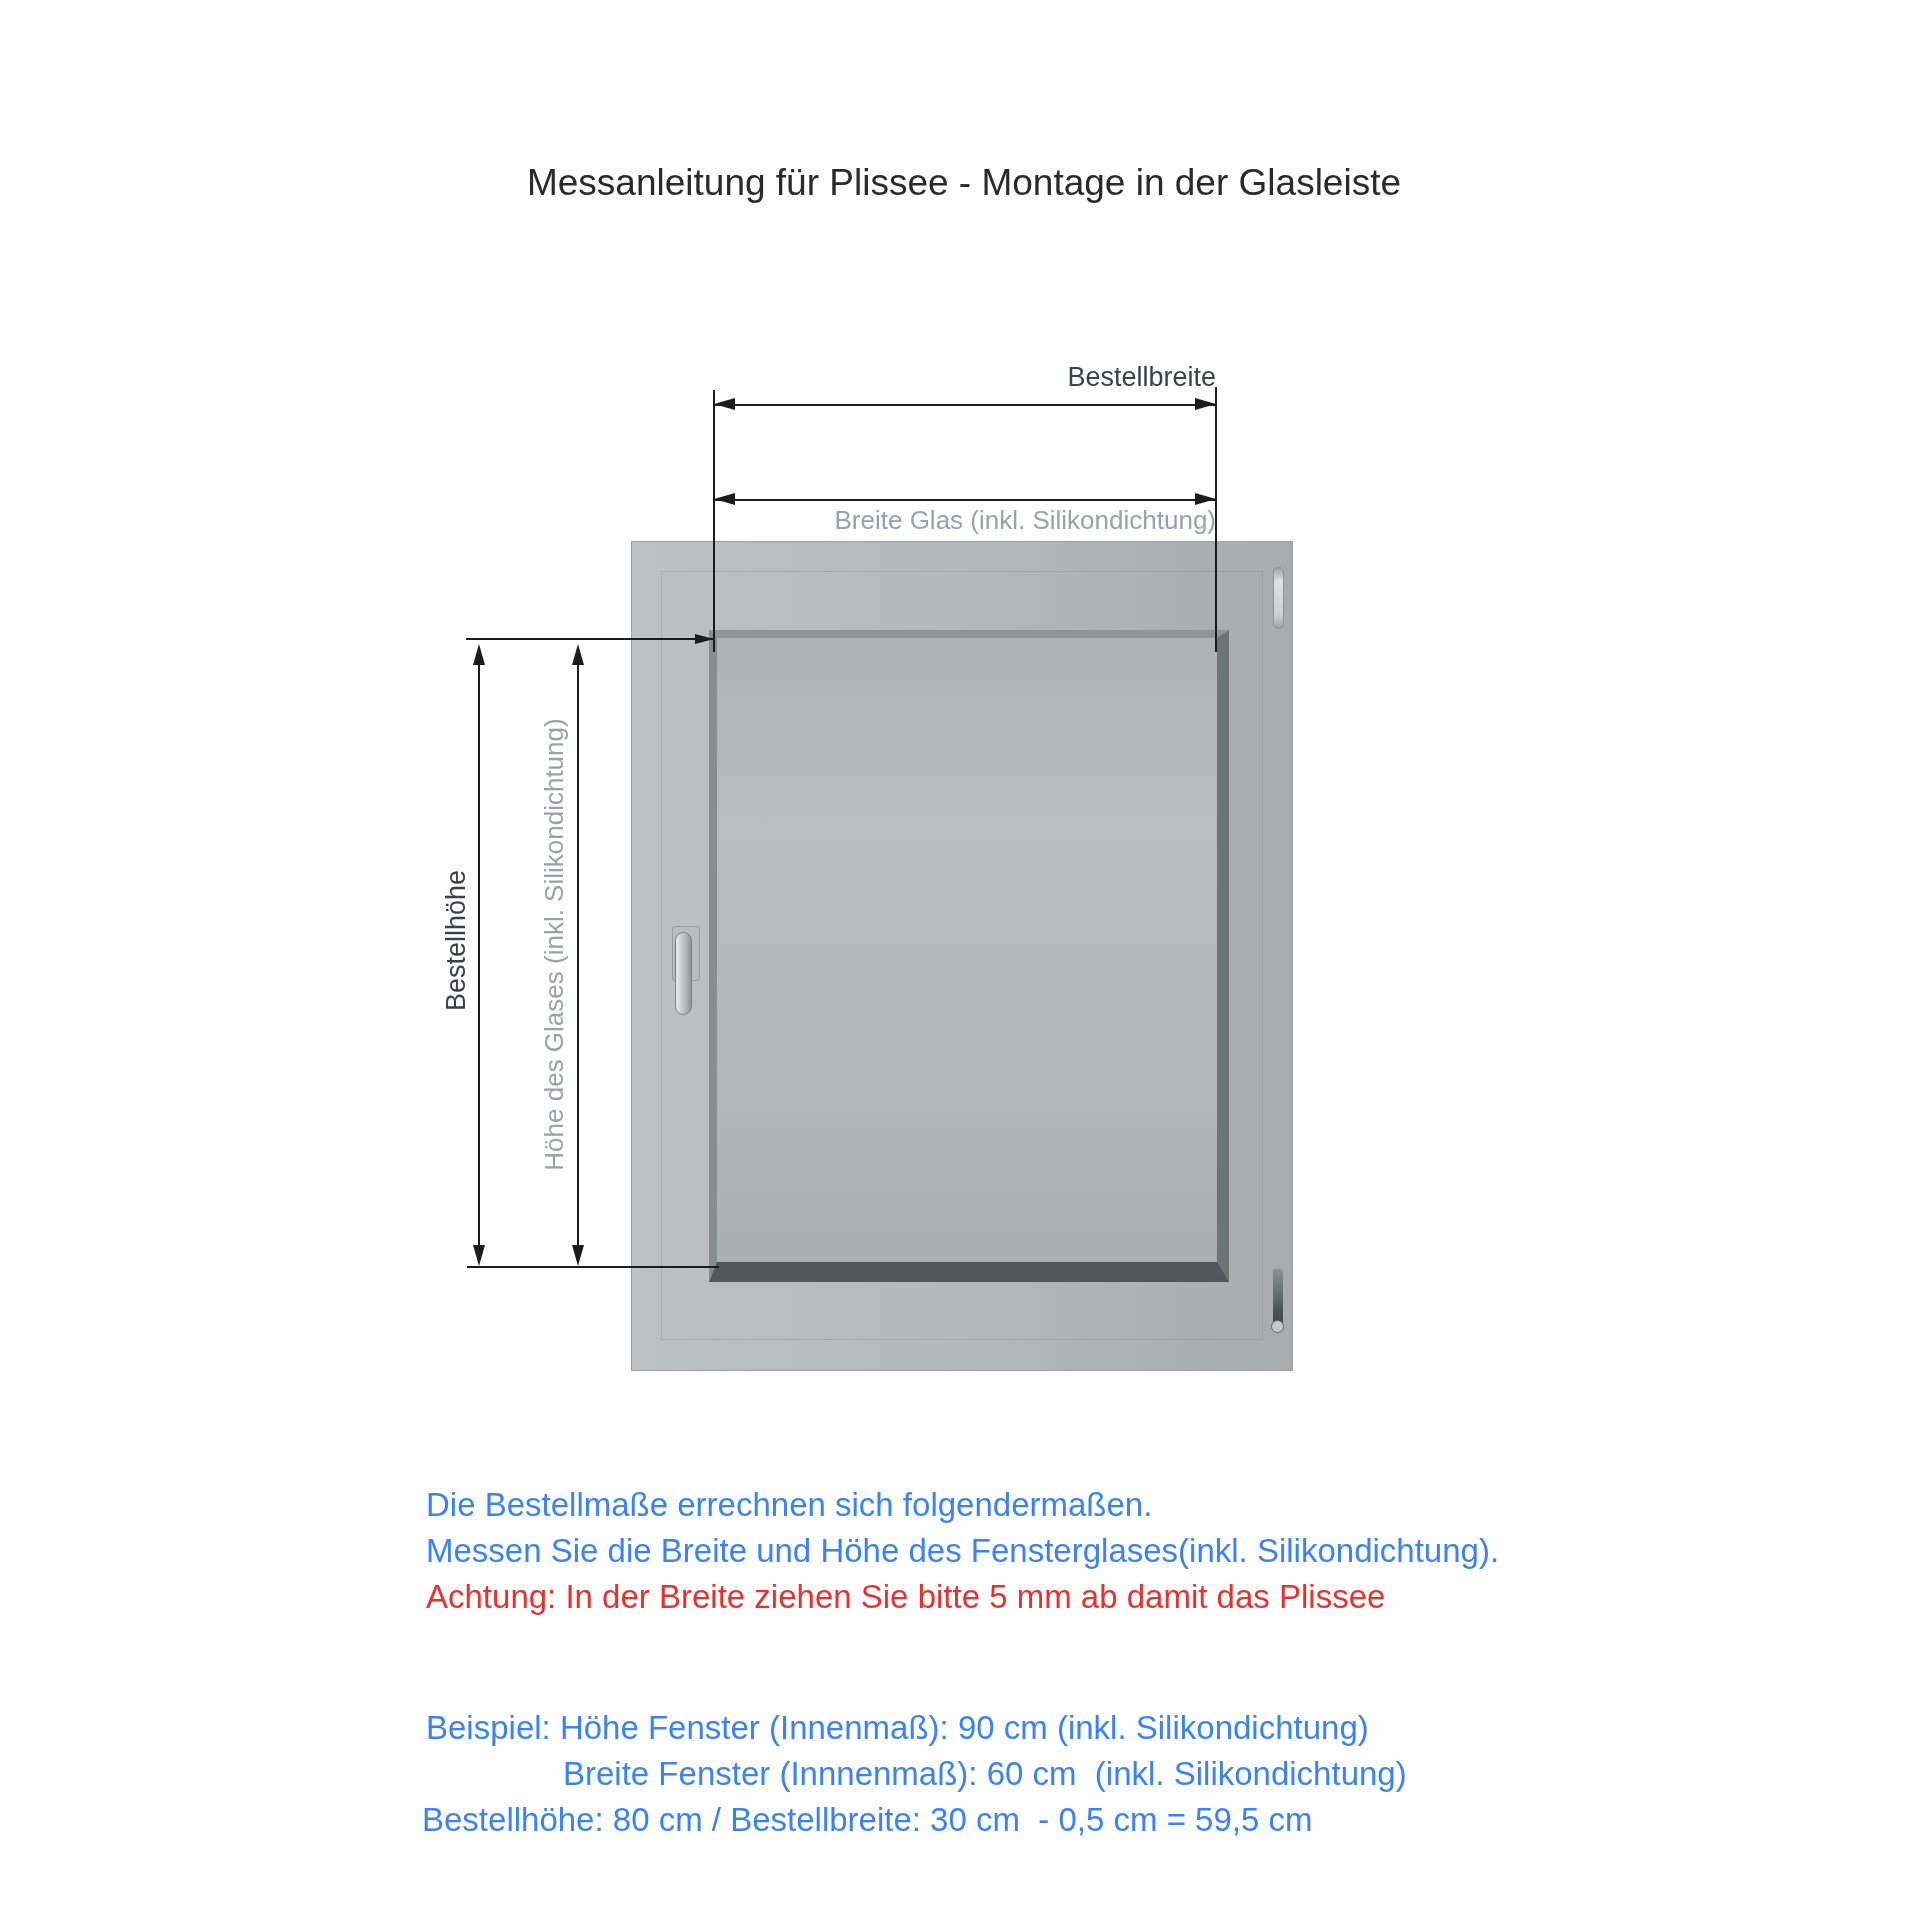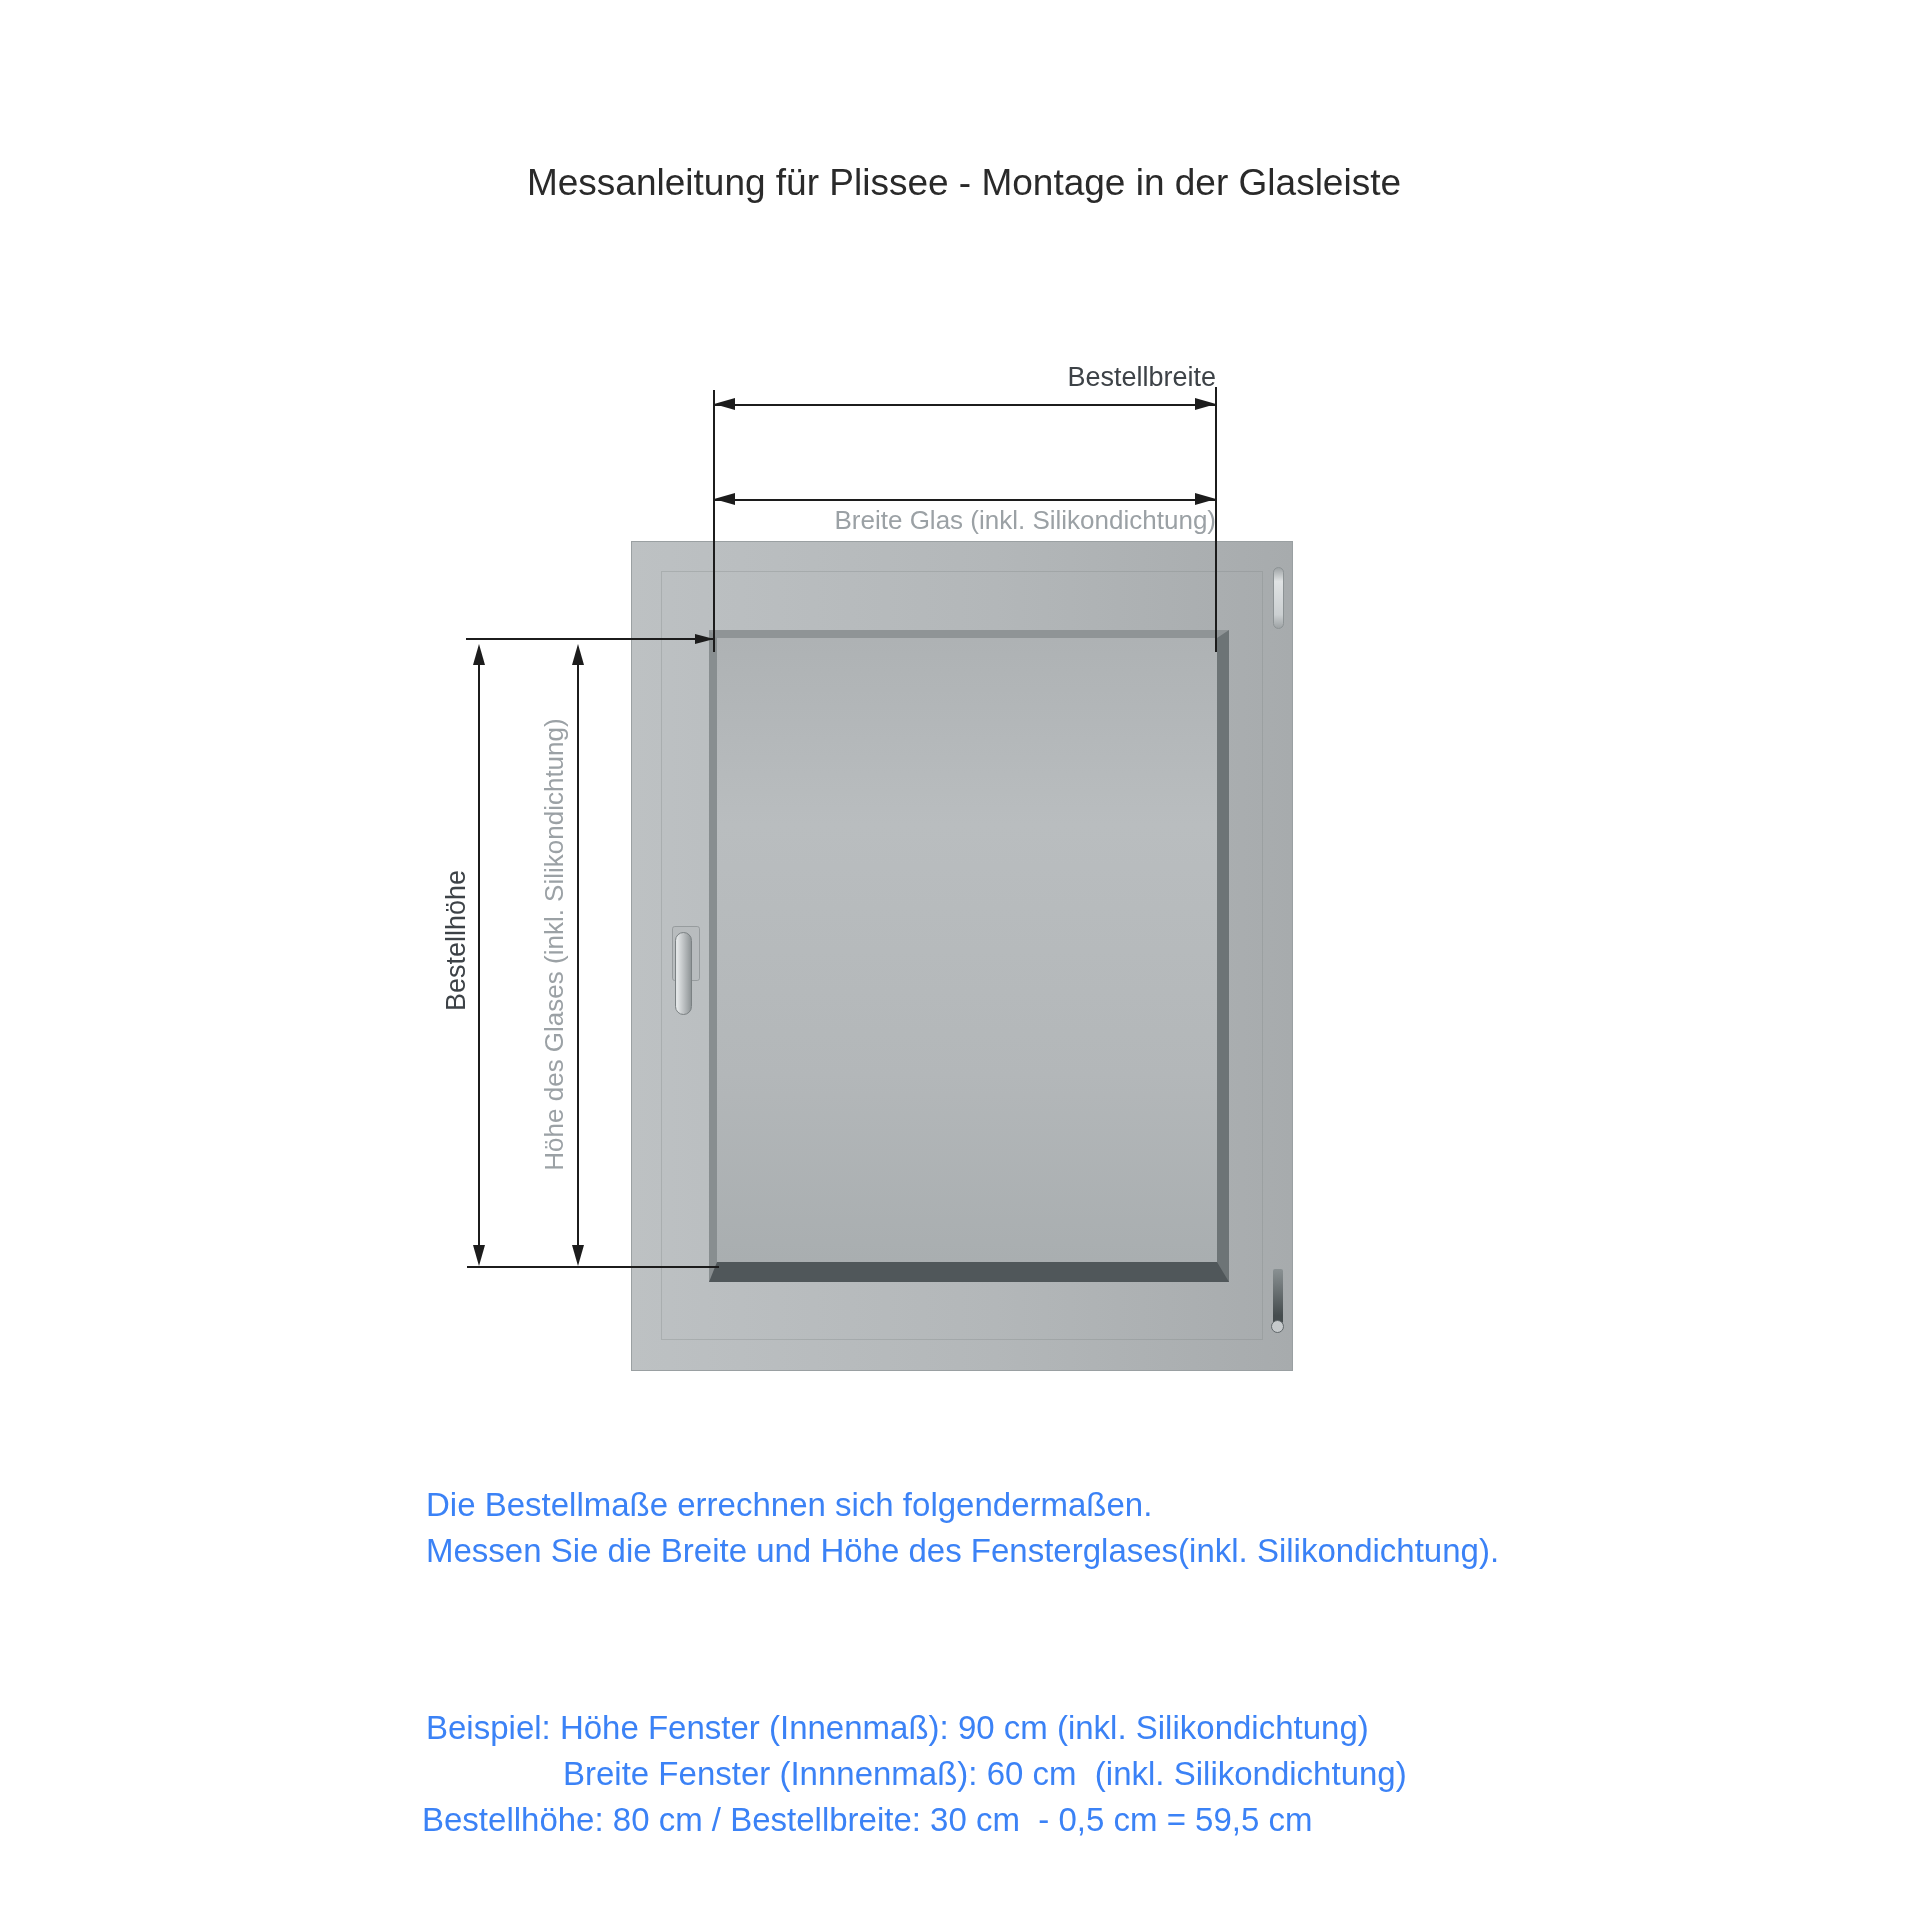--- a/index.html
+++ b/index.html
@@ -124,19 +124,20 @@
 
   <div>
     <div class="dim-label-gray rot" style="left:291px;top:929px;width:527px;">Höhe des Glases (inkl. Silikondichtung)</div>
     <div class="line vl" style="left:577px;top:650px;height:612px;"></div>
     <div class="ah ah-up" style="left:572px;top:644px;"></div>
     <div class="ah ah-down" style="left:572px;top:1245px;"></div>
   </div>
 
   <div class="body-line" style="left:426px;top:1486px;">Die Bestellmaße errechnen sich folgendermaßen.</div>
   <div class="body-line" style="left:426px;top:1532px;">Messen Sie die Breite und Höhe des Fensterglases(inkl. Silikondichtung).</div>
+  <div class="body-line warn" style="left:426px;top:1578px;">Achtung: In der Breite ziehen Sie bitte 5 mm ab damit das Plissee</div>
 
   <div class="body-line" style="left:426px;top:1709px;">Beispiel: Höhe Fenster (Innenmaß): 90 cm (inkl. Silikondichtung)</div>
   <div class="body-line" style="left:563px;top:1755px;">Breite Fenster (Innnenmaß): 60 cm  (inkl. Silikondichtung)</div>
   <div class="body-line" style="left:422px;top:1801px;">Bestellhöhe: 80 cm / Bestellbreite: 30 cm  - 0,5 cm = 59,5 cm</div>
 
 </div>
 
 
 </body></html>

